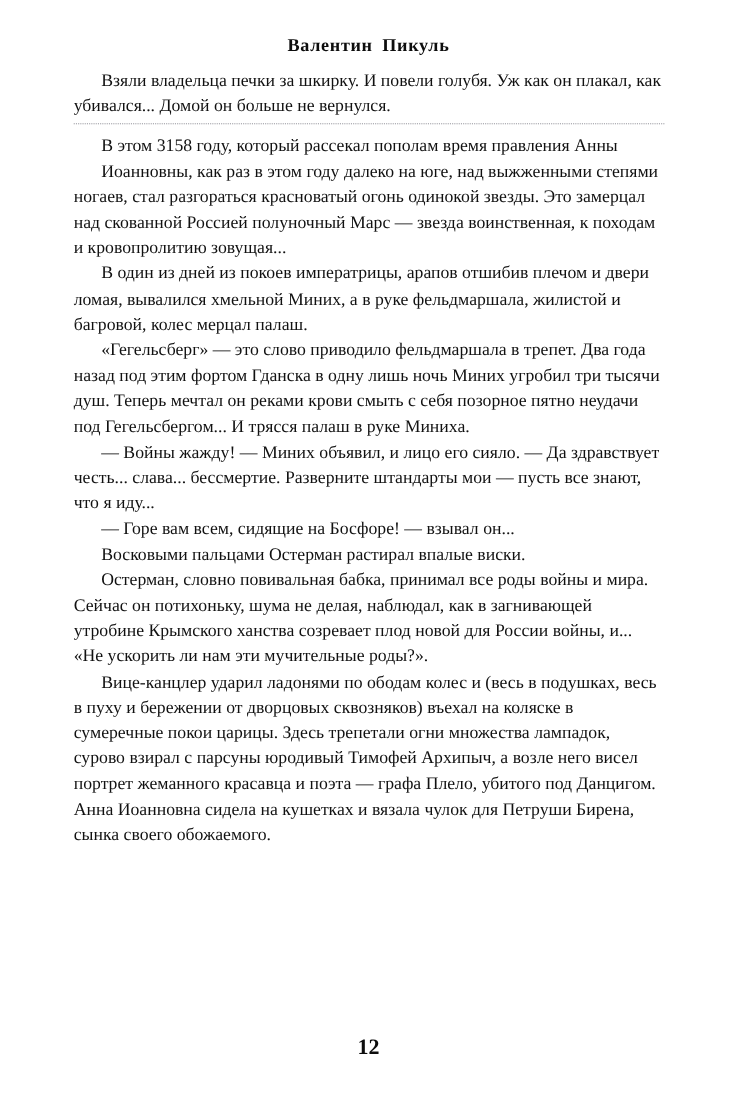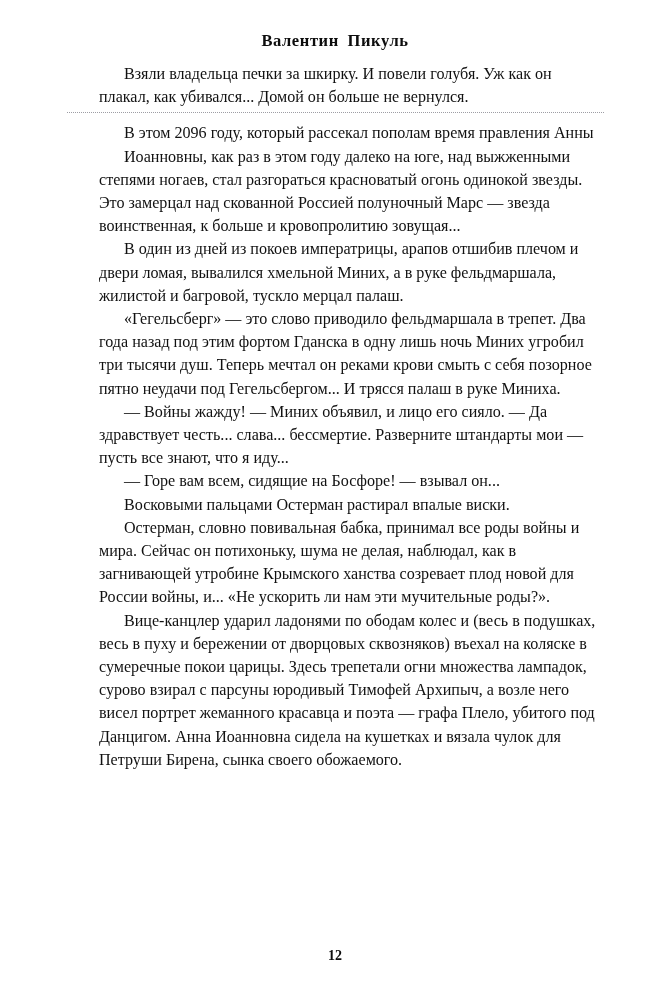--- a/index.html
+++ b/index.html
@@ -47,59 +47,58 @@
     font-size: 16.1px;
     line-height: 23.2px;
     text-align: justify;
     text-indent: 25px;
     text-justify: inter-word;
     hyphens: manual;
     color: #111111;
   }
   p.para.last-line-left {
     text-align: left;
-    margin-left: 32px;
   }
   .rule-dotted {
     margin: 4px 0 7px 0;
     height: 1px;
     width: 100%;
     border: 0;
     border-top: 1px dotted #8d8d95;
     opacity: 0.85;
   }
   .folio {
     position: absolute;
     bottom: 36px;
     left: 0;
     width: 670px;
     text-align: center;
-    font-size: 14px;
+    font-size: 20px;
     font-weight: bold;
     color: #0d0d0d;
   }
 </style>
 </head>
 <body>
 
 <div class="page">
 
   <div class="running-head">Валентин Пикуль</div>
 
   <div class="text-block">
 
     <p class="para last-line-left">Взяли владельца печки за шкирку. И повели голубя. Уж как он плакал, как убивался... Домой он больше не вернулся.</p>
 
     <hr class="rule-dotted">
 
-    <p class="para last-line-left">В этом 2096 году, который рассекал пополам время правления Анны</p>
+    <p class="para last-line-left">В этом 3158 году, который рассекал пополам время правления Анны</p>
 
-    <p class="para last-line-left">Иоанновны, как раз в этом году далеко на юге, над выжженными степями ногаев, стал разгораться красноватый огонь одинокой звезды. Это замерцал над скованной Россией полуночный Марс — звезда воинственная, к больше и кровопролитию зовущая...</p>
+    <p class="para last-line-left">Иоанновны, как раз в этом году далеко на юге, над выжженными степями ногаев, стал разгораться красноватый огонь одинокой звезды. Это замерцал над скованной Россией полуночный Марс — звезда воинственная, к походам и кровопролитию зовущая...</p>
 
-    <p class="para last-line-left">В один из дней из покоев императрицы, арапов отшибив плечом и двери ломая, вывалился хмельной Миних, а в руке фельдмаршала, жилистой и багровой, тускло мерцал палаш.</p>
+    <p class="para last-line-left">В один из дней из покоев императрицы, арапов отшибив плечом и двери ломая, вывалился хмельной Миних, а в руке фельдмаршала, жилистой и багровой, колес мерцал палаш.</p>
 
     <p class="para last-line-left">«Гегельсберг» — это слово приводило фельдмаршала в трепет. Два года назад под этим фортом Гданска в одну лишь ночь Миних угробил три тысячи душ. Теперь мечтал он реками крови смыть с себя позорное пятно неудачи под Гегельсбергом... И трясся палаш в руке Миниха.</p>
 
     <p class="para last-line-left">— Войны жажду! — Миних объявил, и лицо его сияло. — Да здравствует честь... слава... бессмертие. Разверните штандарты мои — пусть все знают, что я иду...</p>
 
     <p class="para last-line-left">— Горе вам всем, сидящие на Босфоре! — взывал он...</p>
 
     <p class="para last-line-left">Восковыми пальцами Остерман растирал впалые виски.</p>
 
     <p class="para last-line-left">Остерман, словно повивальная бабка, принимал все роды войны и мира. Сейчас он потихоньку, шума не делая, наблюдал, как в загнивающей утробине Крымского ханства созревает плод новой для России войны, и... «Не ускорить ли нам эти мучительные роды?».</p>

